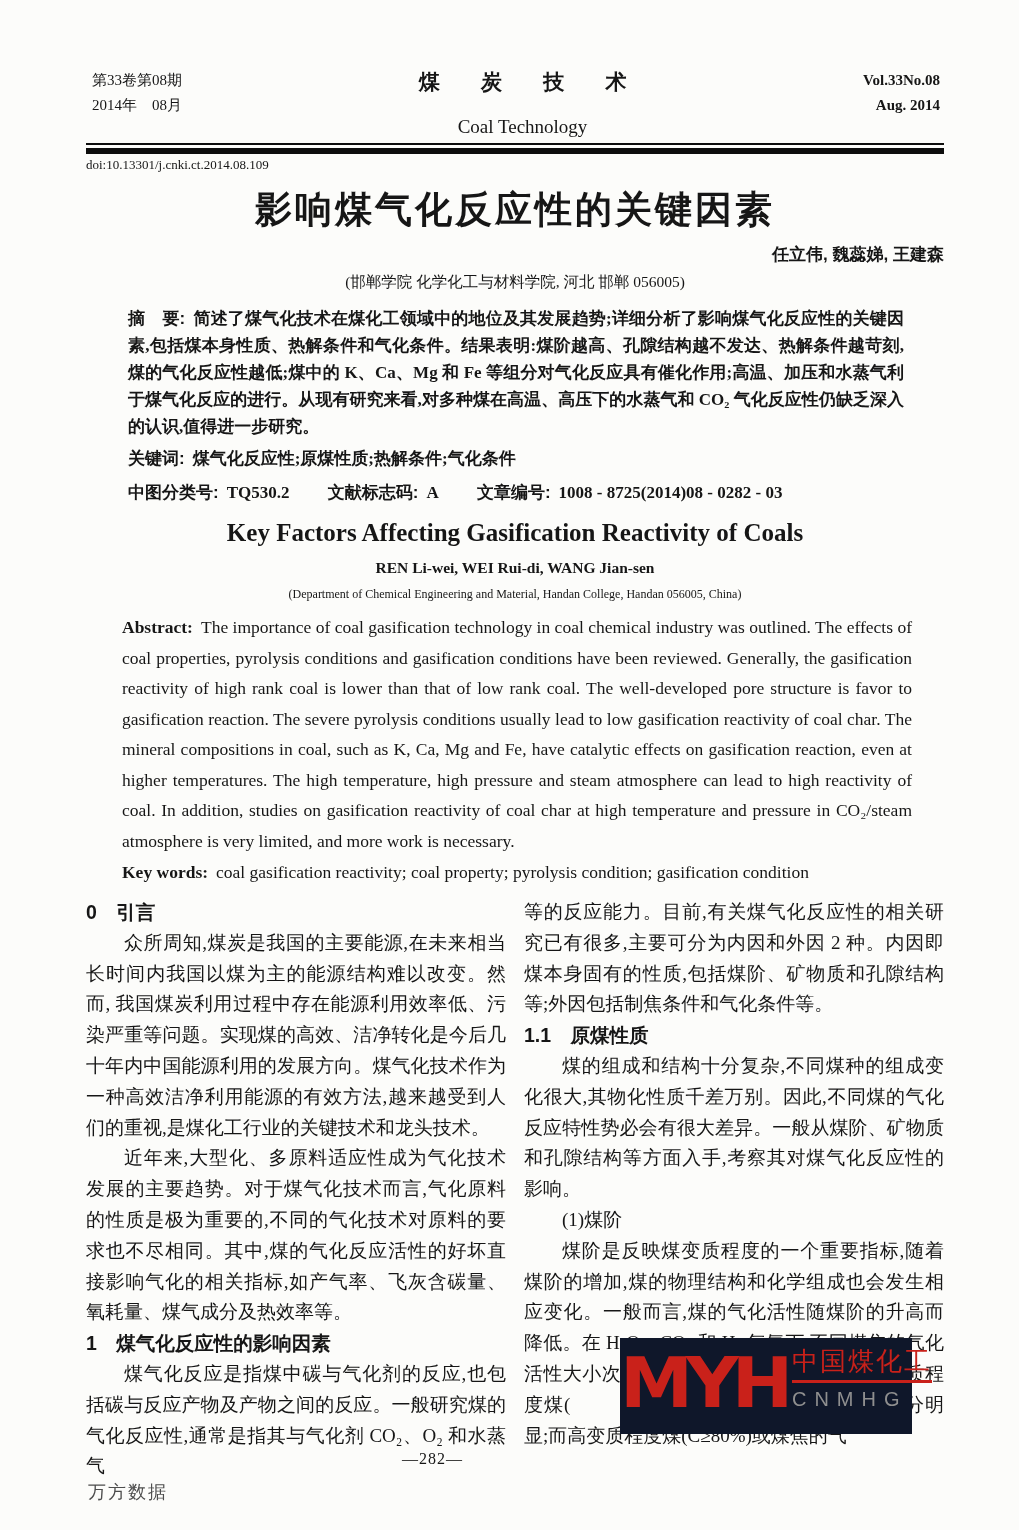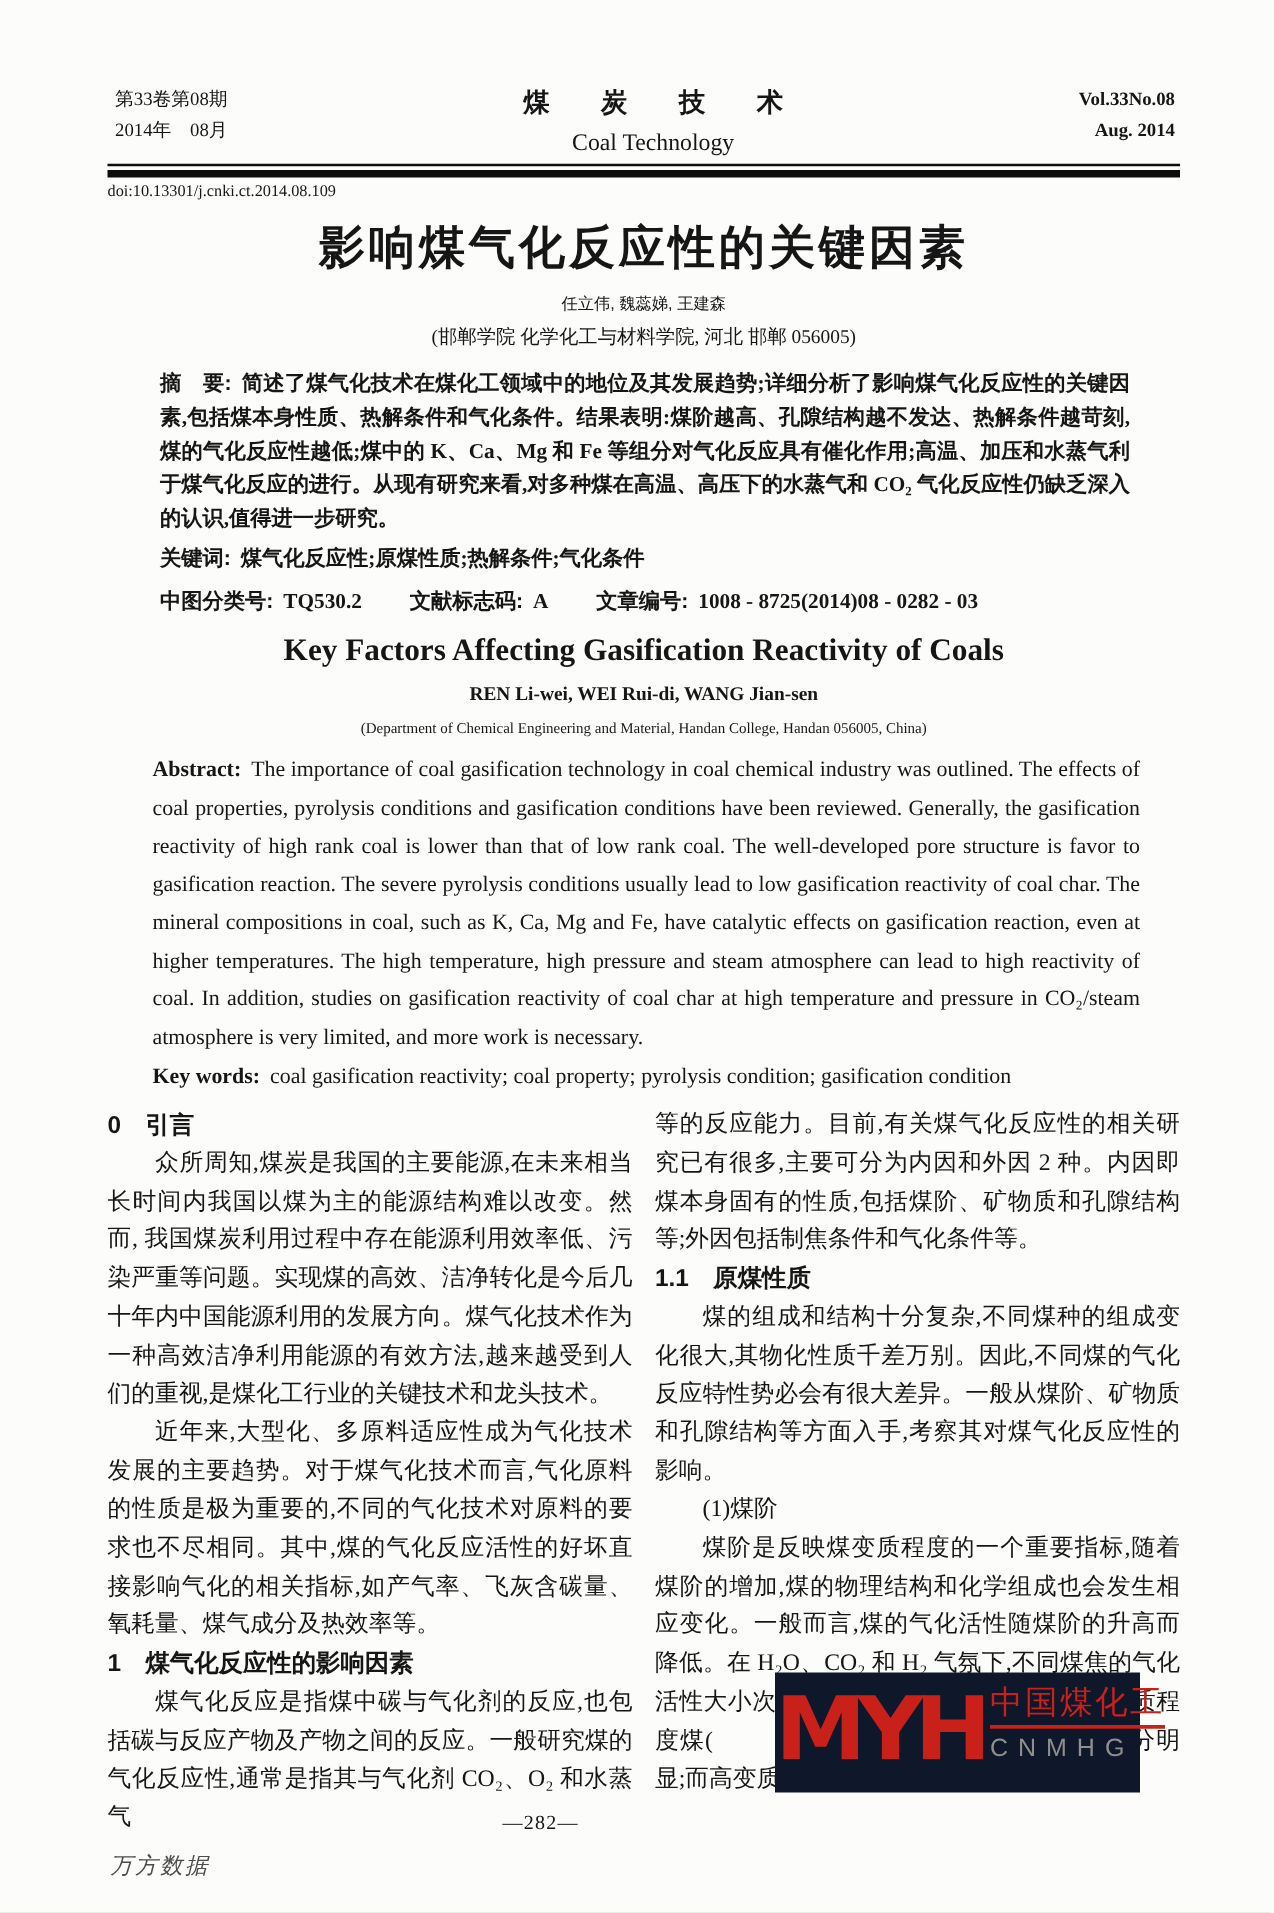--- a/index.html
+++ b/index.html
@@ -12,35 +12,35 @@
     font-family:"Liberation Serif","DejaVu Serif",serif;
     overflow:hidden;
   }
   .content{position:absolute;left:86px;top:0;width:858px;}
 
   
   .jheader{margin-top:68px;display:flex;justify-content:space-between;align-items:flex-start;}
   .hdr-left{font-size:15px;line-height:25px;padding-left:6px;}
   .hdr-center{text-align:center;}
   .journal-cn{font-size:21px;font-weight:bold;letter-spacing:18px;padding-left:18px;white-space:nowrap;text-align:center;}
-  .journal-en{font-size:19px;margin-top:8px;}
+  .journal-en{font-size:19px;margin-top:20px;}
   .hdr-right{font-size:15px;line-height:25px;text-align:right;font-weight:600;padding-right:4px;}
 
   .rule-thin{height:2px;background:#0d0d0d;margin-top:5px;}
   .rule-thick{height:6px;background:#0d0d0d;margin-top:3px;}
 
   .doi{margin-top:1px;font-size:13px;line-height:20px;font-family:Liberation Serif, serif;}
 
   
   .title-cn{
     margin-top:13px;text-align:center;
     font-family:"Liberation Sans","DejaVu Sans",sans-serif;
     font-size:37px;font-weight:900;letter-spacing:3px;line-height:44px;
   }
-  .authors-cn{margin-top:11px;text-align:center;font-family:"Liberation Sans","DejaVu Sans",sans-serif;font-size:13px;font-weight:normal;line-height:24px;}
+  .authors-cn{margin-top:11px;text-align:right;font-family:"Liberation Sans","DejaVu Sans",sans-serif;font-size:17px;font-weight:bold;line-height:24px;}
   .affil-cn{margin-top:4px;text-align:center;font-size:15.5px;line-height:22px;}
 
   
   .abs-cn{margin:12px 40px 0 42px;font-size:17px;line-height:27px;font-weight:600;text-align:justify;}
   .abs-cn p{margin:0;}
   .lbl{font-family:"Liberation Sans","DejaVu Sans",sans-serif;font-weight:bold;margin-right:8px;}
   .kw-cn{margin:5px 40px 0 42px;font-size:17px;line-height:27px;font-weight:600;}
   .clc{margin:7px 40px 0 42px;font-size:17px;line-height:27px;white-space:nowrap;}
   .clc .pair{margin-right:34px;}
   .clc .pair:last-child{margin-right:0;}
@@ -87,21 +87,21 @@
   .wm-en{
     font-family:"Liberation Sans","DejaVu Sans",sans-serif;
     font-size:20px;letter-spacing:8px;line-height:24px;margin-top:4px;
   }
 
   
   .page-number{position:absolute;left:402px;top:1450px;font-size:16px;letter-spacing:1px;}
   .wanfang{
     position:absolute;left:88px;top:1480px;
     font-family:"Liberation Sans","DejaVu Sans",sans-serif;
-    font-size:18px;color:#4d4d4d;letter-spacing:2px;font-style:italic;
+    font-size:18px;color:#4d4d4d;letter-spacing:2px;
   }
 </style>
 </head>
 <body>
 
 <div class="page">
   <div class="content">
 
     <div class="jheader">
       <div class="hdr-left">

